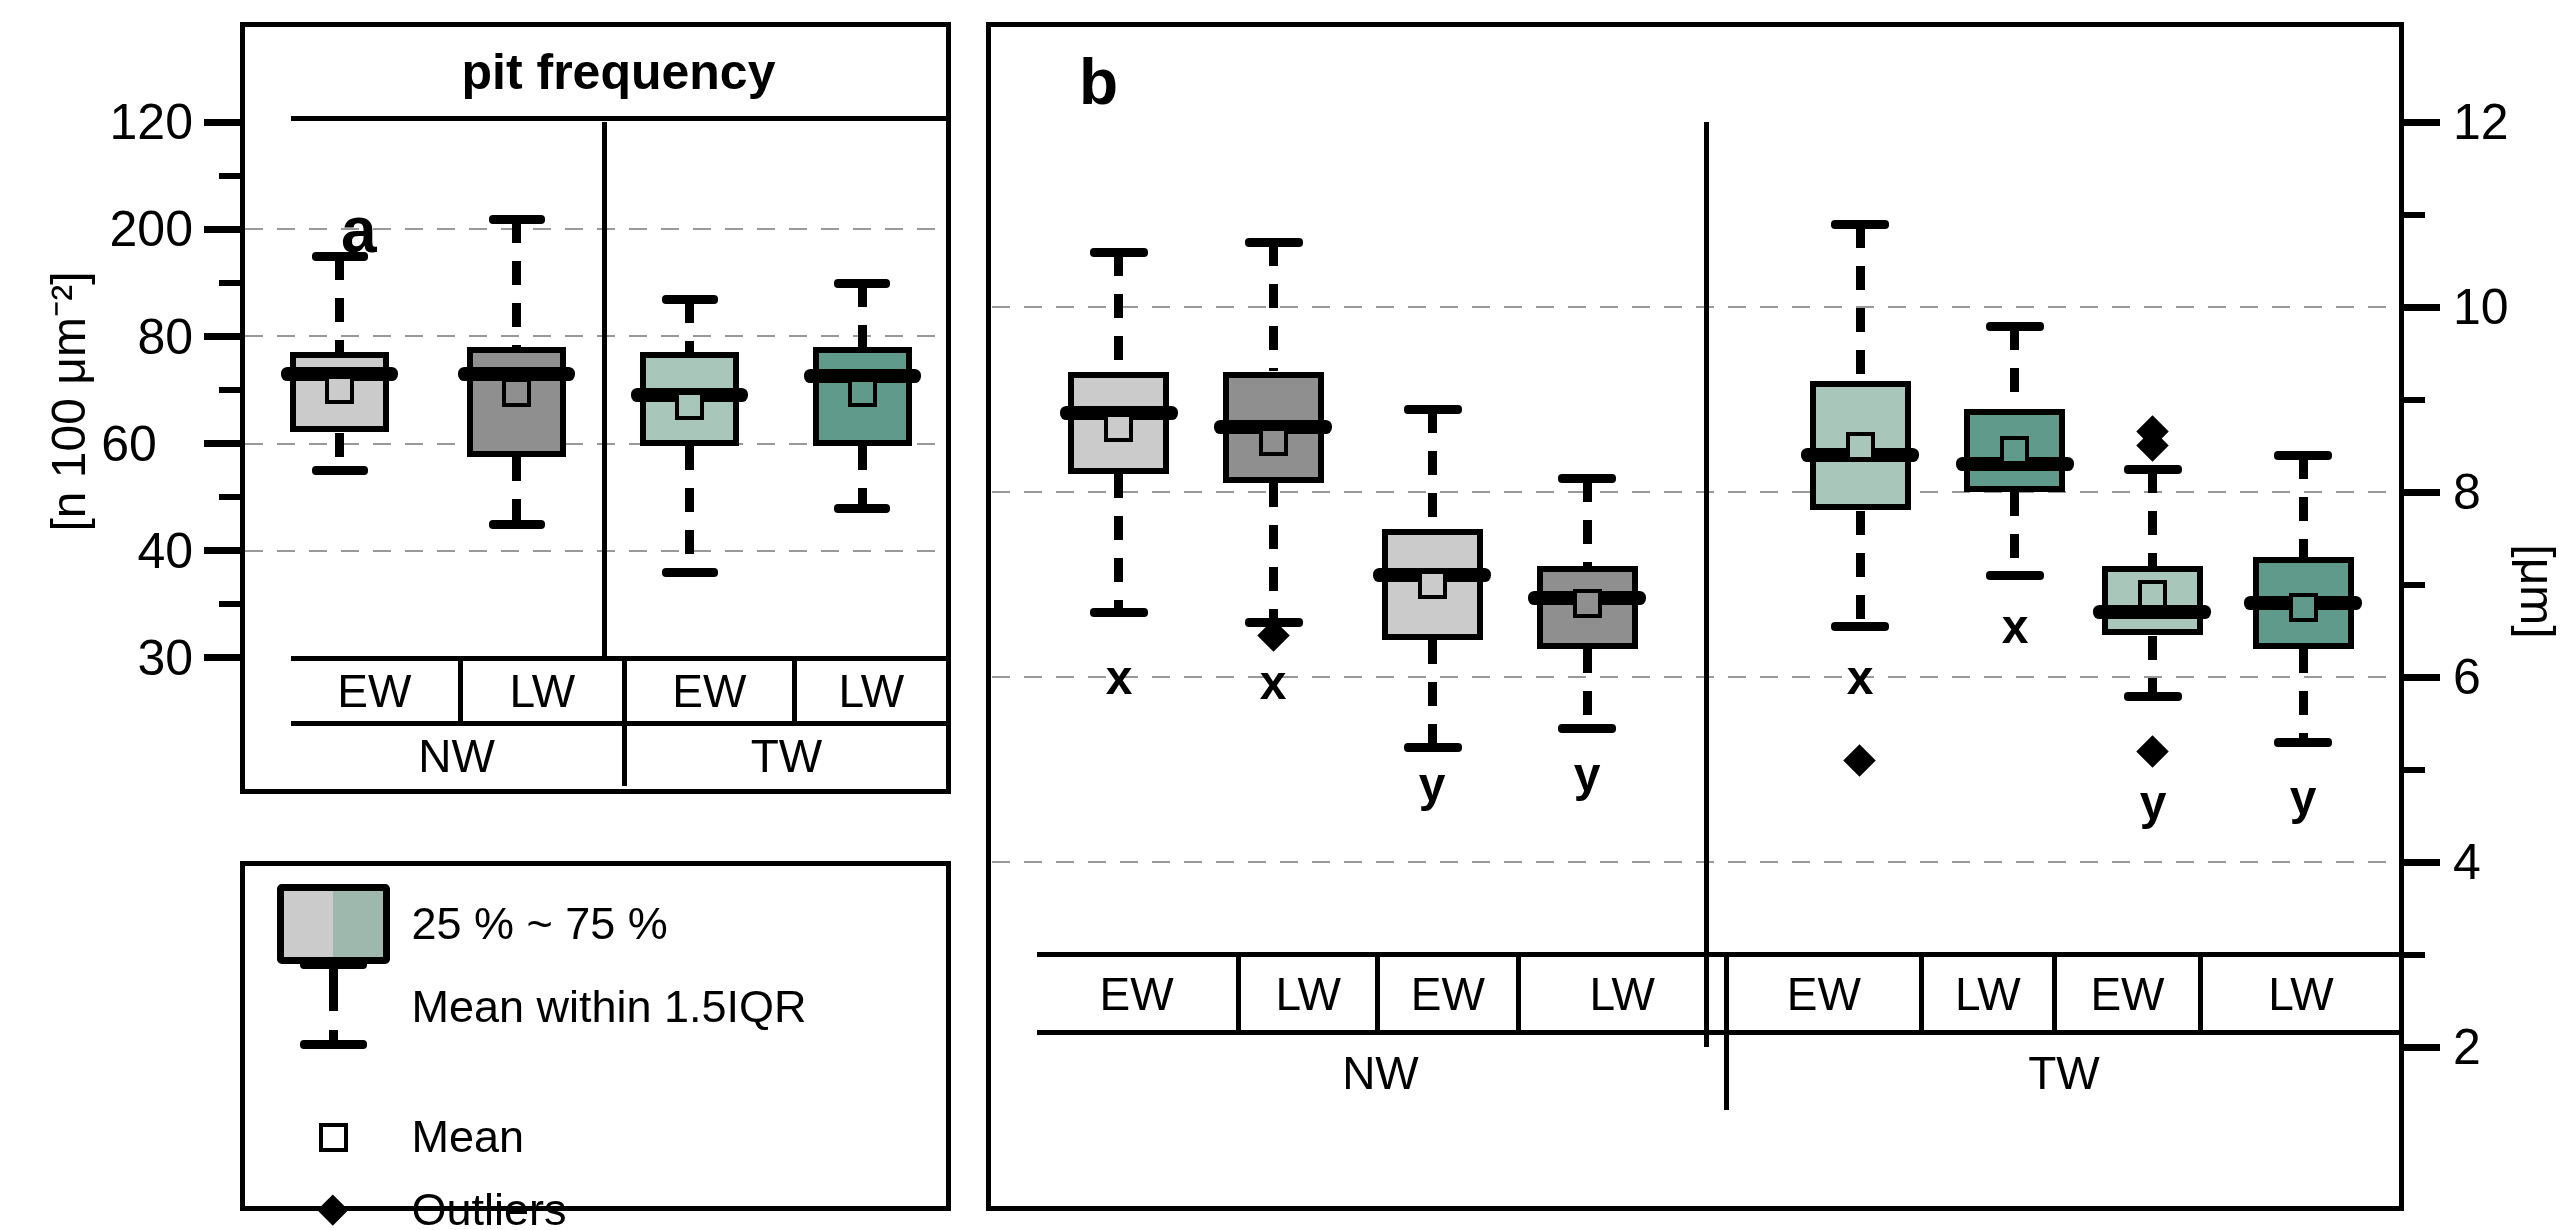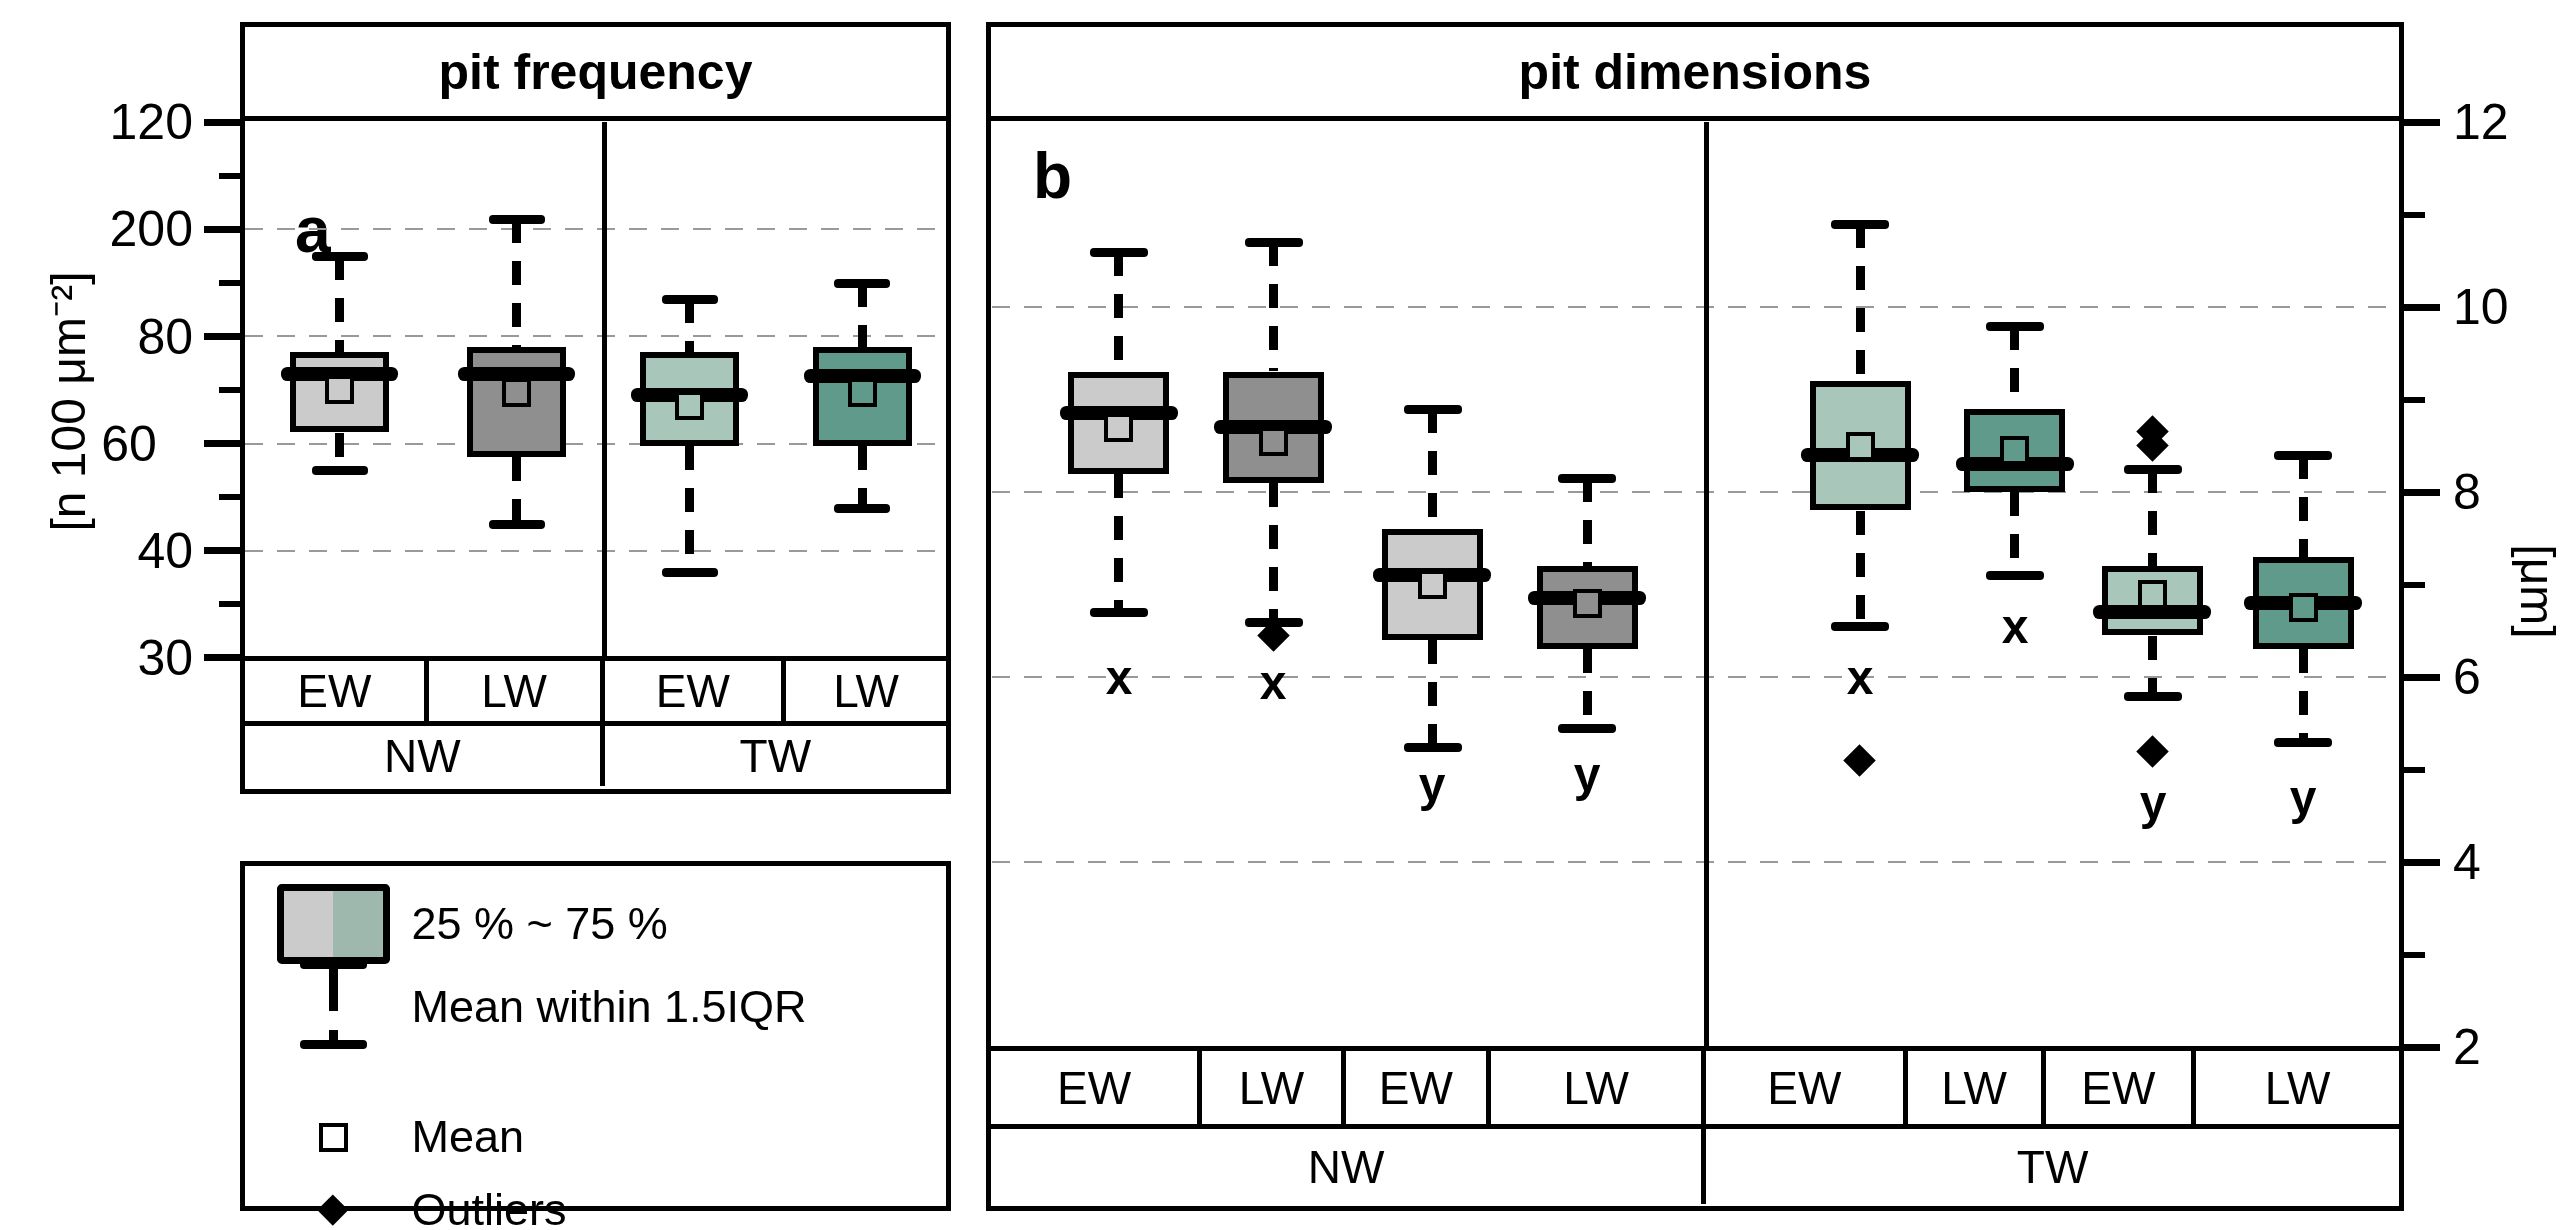--- a/index.html
+++ b/index.html
@@ -1,18 +1,18 @@
 <!DOCTYPE html>
 <html style="font-size:12.8px"><head>
 <meta charset="utf-8">
 <style>
   html,body{margin:0;padding:0;background:#fff;}
   #stage{position:relative;width:2576px;height:1230px;background:#fff;
          font-family:"Liberation Sans",sans-serif;color:#000;overflow:hidden;}
-  .panel{position:absolute;border:5.6px solid #000;background:#fff;box-sizing:border-box;}
+  .panel{position:absolute;border:5.6px solid #000;background:#fff;box-sizing:border-box;padding-left:46px;}
   #panel-a{left:240px;top:22.4px;width:711px;height:772px;}
   #panel-b{left:986px;top:22.4px;width:1418px;height:1189px;}
   .ptitle{height:94px;border-bottom:5.6px solid #000;box-sizing:border-box;
           display:flex;align-items:center;justify-content:center;
           font-size:50px;font-weight:bold;}
   .plot{position:relative;width:100%;}
   #plot-a{height:535px;}
   #plot-b{height:925px;}
   .corner{position:absolute;font-size:64px;font-weight:bold;line-height:1;}
   #corner-a{left:50px;top:77px;}
@@ -72,23 +72,20 @@
       <div class="fcell" style="left:51.3%;width:25.9%;">EW</div>
       <div class="fcell last" style="left:77.2%;width:22.8%;">LW</div>
     </div>
     <div class="frow groups-a">
       <div class="fcell" style="left:0%;width:51.3%;">NW</div>
       <div class="fcell last" style="left:51.3%;width:48.7%;">TW</div>
     </div>
   </section>
 
   <section class="panel" id="panel-b">
-    <header class="ptitle">
-      <span>pit dimensions</span>
-    </header>
     <div class="plot" id="plot-b">
       <div class="corner" id="corner-b">b</div>
     </div>
     <div class="frow cats-b">
       <div class="fcell" style="left:0%;width:15.0%;">EW</div>
       <div class="fcell" style="left:15.0%;width:10.2%;">LW</div>
       <div class="fcell" style="left:25.2%;width:10.3%;">EW</div>
       <div class="fcell" style="left:35.5%;width:15.3%;">LW</div>
       <div class="fcell" style="left:50.8%;width:14.3%;">EW</div>
       <div class="fcell" style="left:65.1%;width:9.8%;">LW</div>

